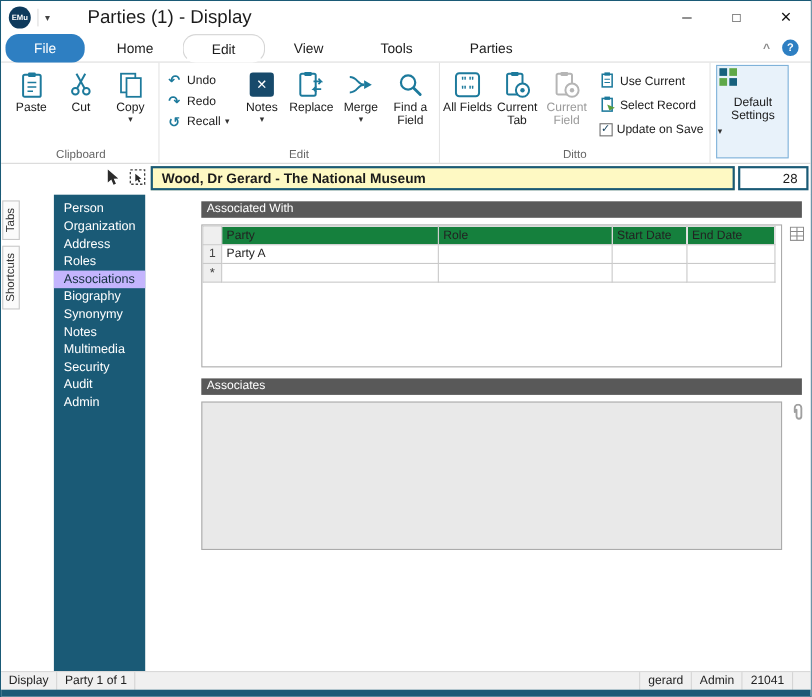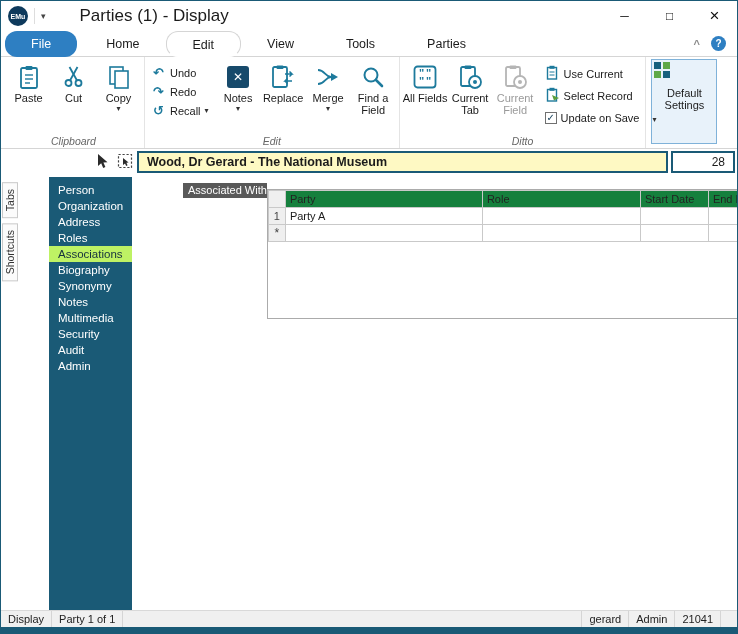--- a/index.html
+++ b/index.html
@@ -24,21 +24,21 @@
   .rtab { height: 26px; line-height: 26px; padding: 0 26px; font-size: 12.5px; color: #1b1b1b; white-space: nowrap; border-radius: 12px; }
   .rtab.file { background: #2E7FC2; color: #fff; margin-right: 3px; }
   .rtab.active { background: #fff; border: 1px solid #d5d5d5; border-bottom: 1px solid #fff; margin-bottom: -1px; }
   .tab-right { margin-left: auto; display: flex; align-items: center; gap: 11px; padding-right: 11px; }
   .collapse-caret { color: #8a8a8a; font-size: 11px; font-weight: bold; }
   .help-btn { width: 15px; height: 15px; border-radius: 50%; background: #2E7FC2; color: #fff; font-size: 10px; font-weight: bold; display: flex; align-items: center; justify-content: center; }
 
   
   .ribbon { height: 92px; flex: 0 0 auto; display: flex; background: #fff; border-bottom: 1px solid #d5d5d5; padding-left: 2px; }
   .rgroup { position: relative; display: flex; flex-direction: column; border-right: 1px solid #e4e4e4; padding: 2px 3px 14px 3px; }
-  .rgroup-label { position: absolute; bottom: 1px; left: 0; right: 0; text-align: center; font-size: 10.5px; color: #666; font-style: italic; }
+  .rgroup-label { position: absolute; bottom: 1px; left: 0; right: 0; text-align: center; font-size: 10.5px; color: #666; }
   .rbuttons { display: flex; flex: 1; align-items: stretch; }
   .rbtn-lg { width: 45px; display: flex; flex-direction: column; align-items: center; padding-top: 3px; }
   .ric { height: 30px; display: flex; align-items: center; justify-content: center; }
   .rlabel { font-size: 11px; text-align: center; line-height: 12px; color: #1b1b1b; }
   .caret { font-size: 8px; color: #333; line-height: 9px; }
   .clear-ic { width: 22px; height: 22px; background: #174A6B; border-radius: 3px; color: #fff; font-weight: bold; font-size: 12px; display: flex; align-items: center; justify-content: center; }
   .rcol-sm { display: flex; flex-direction: column; padding-top: 4px; margin-right: 4px; }
   .rbtn-sm { display: flex; align-items: center; gap: 4px; height: 19px; font-size: 11px; padding: 0 3px; white-space: nowrap; }
   .sm-glyph { font-size: 13px; color: #1D7A9C; width: 15px; text-align: center; font-weight: bold; }
   .disabled .rlabel { color: #9a9a9a; }
@@ -53,22 +53,22 @@
   .rec-icons { display: flex; gap: 8px; align-items: center; width: 42px; flex: 0 0 auto; }
   .rec-bar { flex: 1; height: 22px; border: 2px solid #1A5A76; display: flex; align-items: center; padding: 0 8px; font-weight: bold; font-size: 12.5px; margin-right: 3px; background: #fef9c3; }
   .rec-count { width: 64px; height: 22px; border: 2px solid #1A5A76; display: flex; align-items: center; justify-content: flex-end; padding-right: 8px; font-size: 12px; flex: 0 0 auto; }
 
   
   .mainrow { flex: 1; display: flex; min-height: 0; background: #fff; gap: 31px; }
   .side-strip { width: 17px; background: #fff; display: flex; flex-direction: column; align-items: center; padding-top: 5px; gap: 5px; flex: 0 0 auto; }
   .vtab { writing-mode: vertical-rl; transform: rotate(180deg); font-size: 10.5px; color: #333; border: 1px solid #c9c9c9; padding: 6px 1px; background: #fbfbfb; }
   .side-teal { width: 83px; background: #1A5A76; padding-top: 5px; flex: 0 0 auto; }
   .side-item { height: 16px; line-height: 16px; padding-left: 9px; font-size: 11.5px; color: #fff; white-space: nowrap; }
-  .side-item.selected { background: #bef264; color: #14303e; }
-  .content { flex: 1; padding: 6px 8px 0 20px; display: flex; flex-direction: row; min-width: 0; }
+  .side-item.selected { background: #c4b5fd; color: #14303e; }
+  .content { flex: 1; padding: 6px 8px 0 20px; display: flex; flex-direction: column; min-width: 0; }
   .sec-header { height: 15px; background: #595959; color: #fff; font-size: 11px; line-height: 15px; padding-left: 5px; flex: 0 0 auto; }
   .sec-header.mt { margin-top: 10px; }
   .assoc-row { display: flex; margin-top: 6px; flex: 0 0 auto; }
   .grid-box { width: 528px; height: 130px; border: 1px solid #ababab; background: #fff; overflow: hidden; flex: 0 0 auto; }
   table.grid { border-collapse: collapse; table-layout: fixed; font-size: 11px; }
   .grid th, .grid td { border: 1px solid #c9c9c9; height: 17px; padding: 0 4px; font-weight: normal; text-align: left; overflow: hidden; white-space: nowrap; }
   .grid th { background: #15803d; color: #222; }
   .grid th.num, .grid td.num { background: #efefef; text-align: center; padding: 0; color: #444; }
   .grid .star { color: #666; font-size: 12px; }
   .grid-icons { display: flex; gap: 7px; margin-left: 7px; padding-top: 2px; align-items: flex-start; flex: 0 0 auto; }

